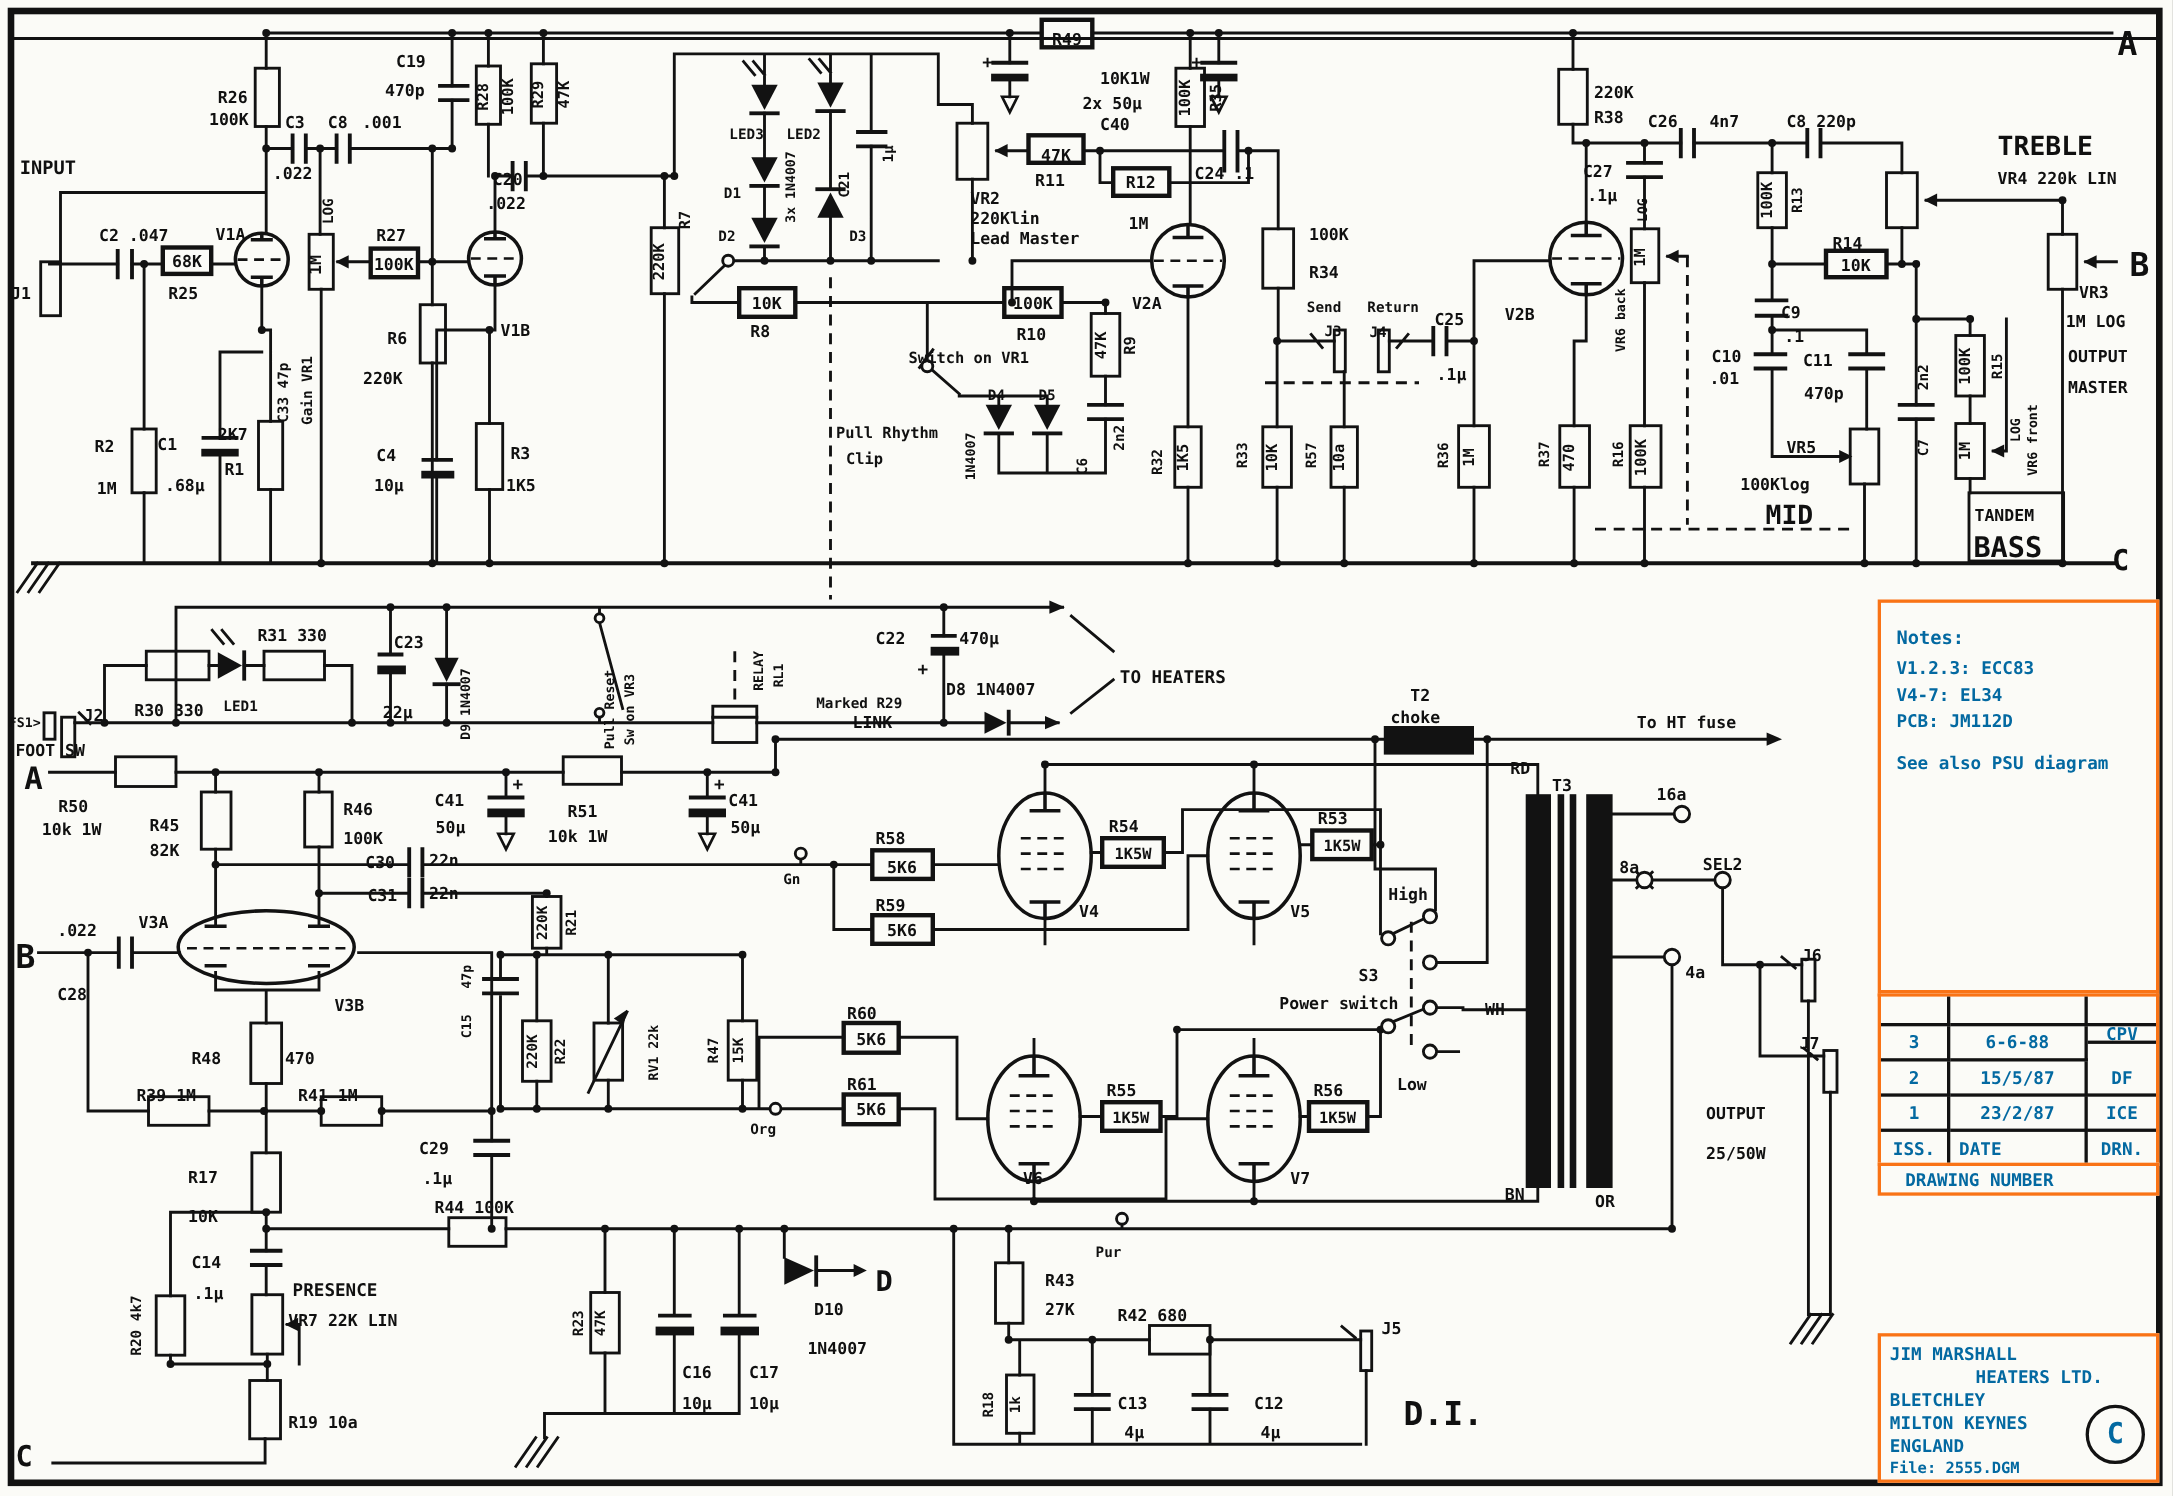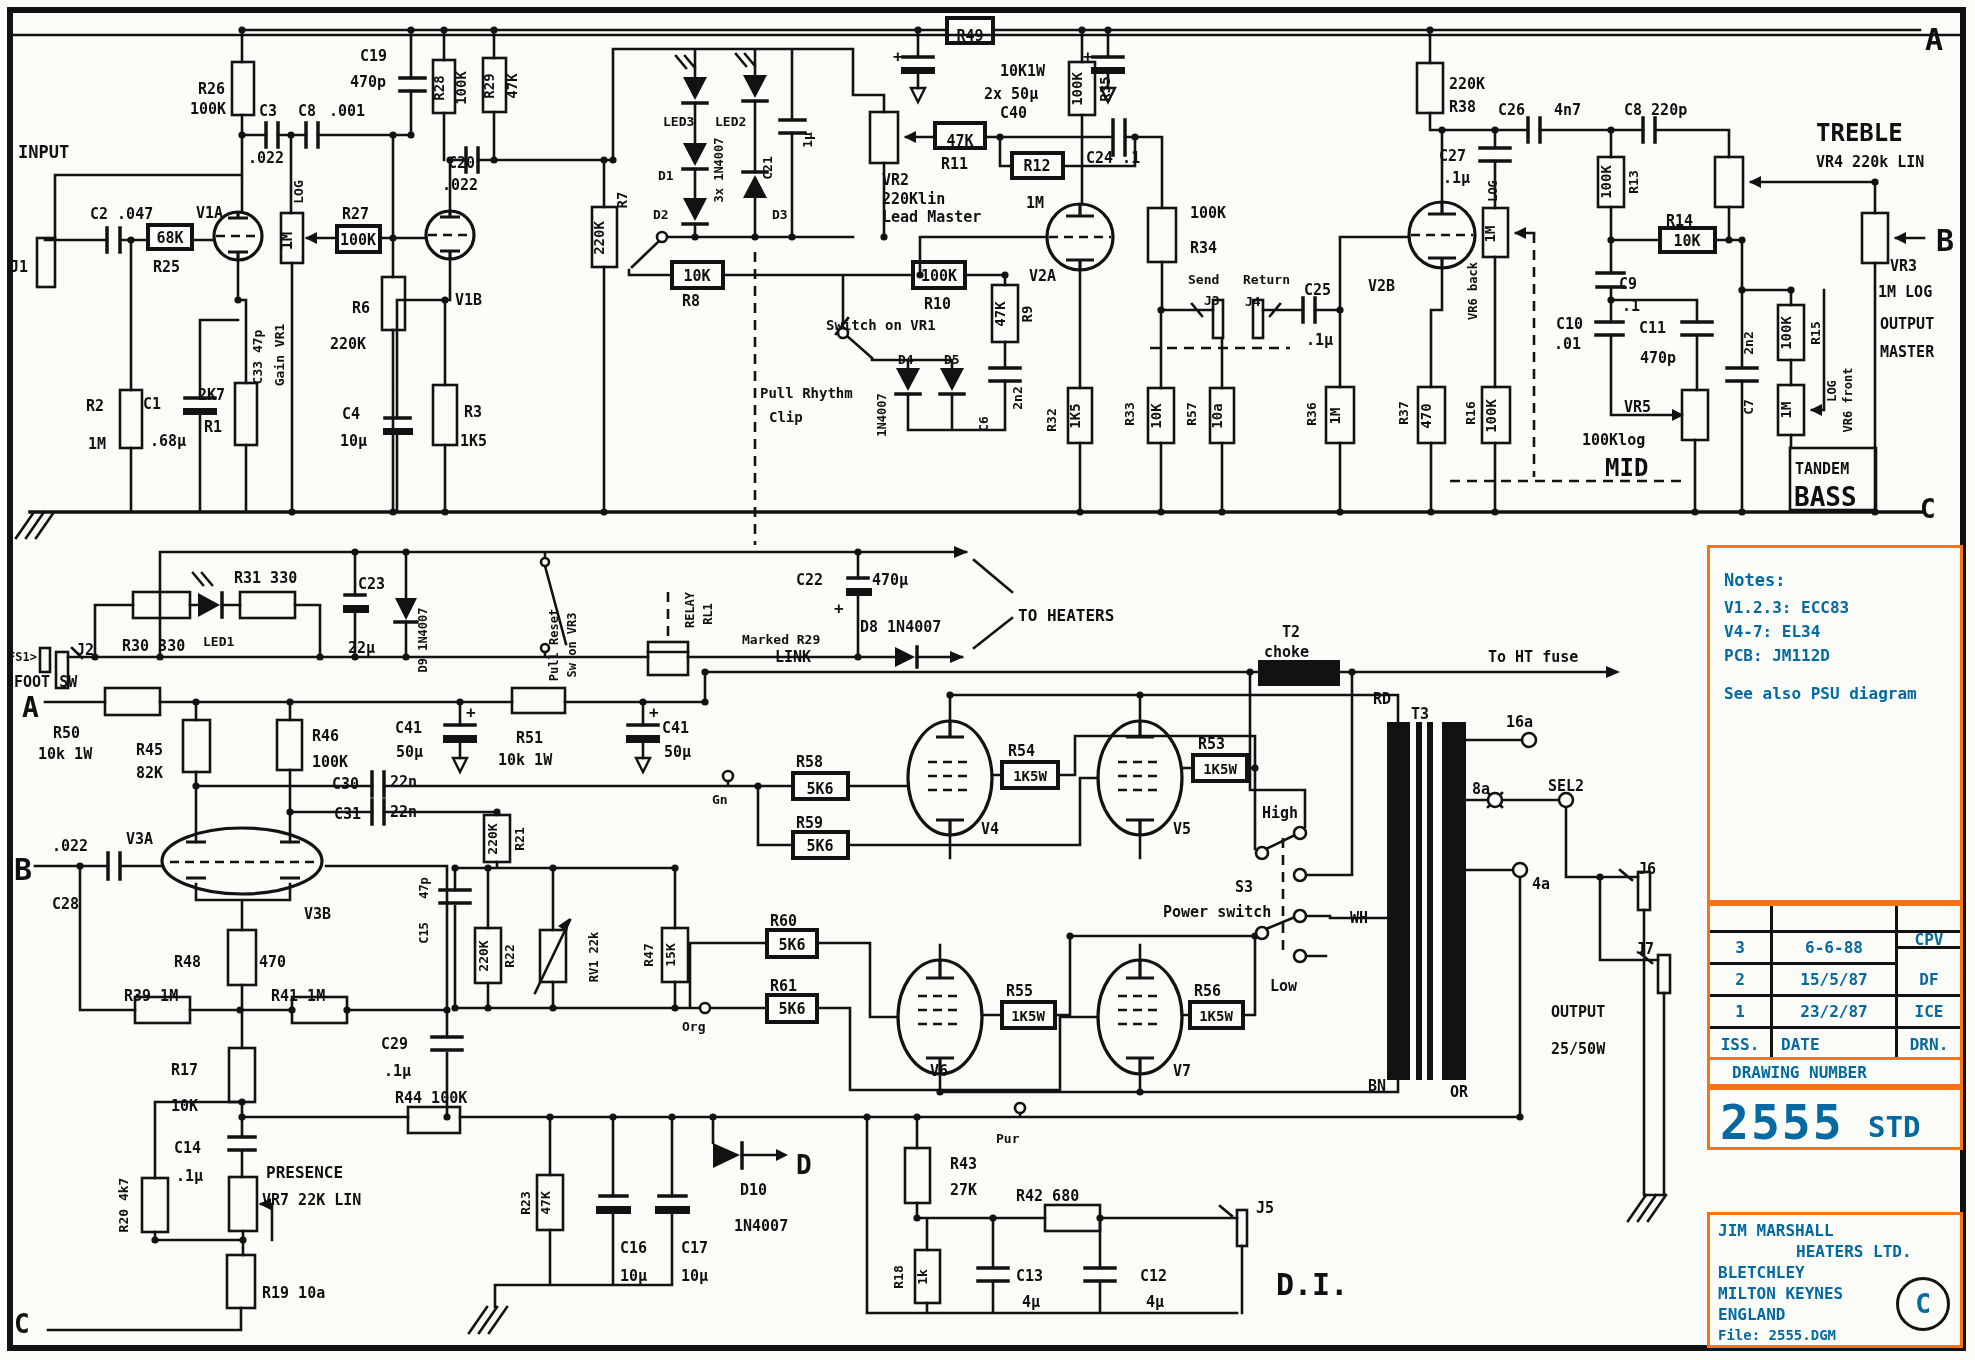--- a/index.html
+++ b/index.html
@@ -737,24 +737,20 @@
   <div class="cell nob" style="left:188px;top:91px;width:62px;height:32px;">ICE</div>
   <div class="cell" style="left:0;top:123px;width:63px;height:31px;border-bottom:none;">ISS.</div>
   <div class="cell" style="left:63px;top:123px;width:125px;height:31px;border-bottom:none;justify-content:flex-start;padding-left:8px;">DATE</div>
   <div class="cell nob" style="left:188px;top:123px;width:62px;height:31px;border-bottom:none;">DRN.</div>
 </div>
 
 <div class="tb" style="left:1707px;top:1057px;width:256px;height:30px;display:flex;align-items:center;">
   <span style="font-size:16px;padding-left:22px;">DRAWING NUMBER</span>
 </div>
 
-<div class="tb" style="left:1707px;top:1087px;width:256px;height:63px;">
-  <span class="ln big" style="left:10px;top:4px;font-size:48px;">2555</span>
-  <span class="ln" style="left:158px;top:20px;font-size:29px;">STD</span>
-</div>
 
 
 <div class="tb" style="left:1707px;top:1212px;width:256px;height:136px;">
   <span class="ln" style="left:8px;top:6px;font-size:16px;">JIM MARSHALL</span>
   <span class="ln" style="left:86px;top:27px;font-size:16px;">HEATERS LTD.</span>
   <span class="ln" style="left:8px;top:48px;font-size:16px;">BLETCHLEY</span>
   <span class="ln" style="left:8px;top:69px;font-size:16px;">MILTON KEYNES</span>
   <span class="ln" style="left:8px;top:90px;font-size:16px;">ENGLAND</span>
   <span class="ln" style="left:8px;top:112px;font-size:14px;">File: 2555.DGM</span>
   <span style="position:absolute;left:186px;top:62px;width:48px;height:48px;border:3px solid #121212;border-radius:50%;display:flex;align-items:center;justify-content:center;font-size:26px;">C</span>

